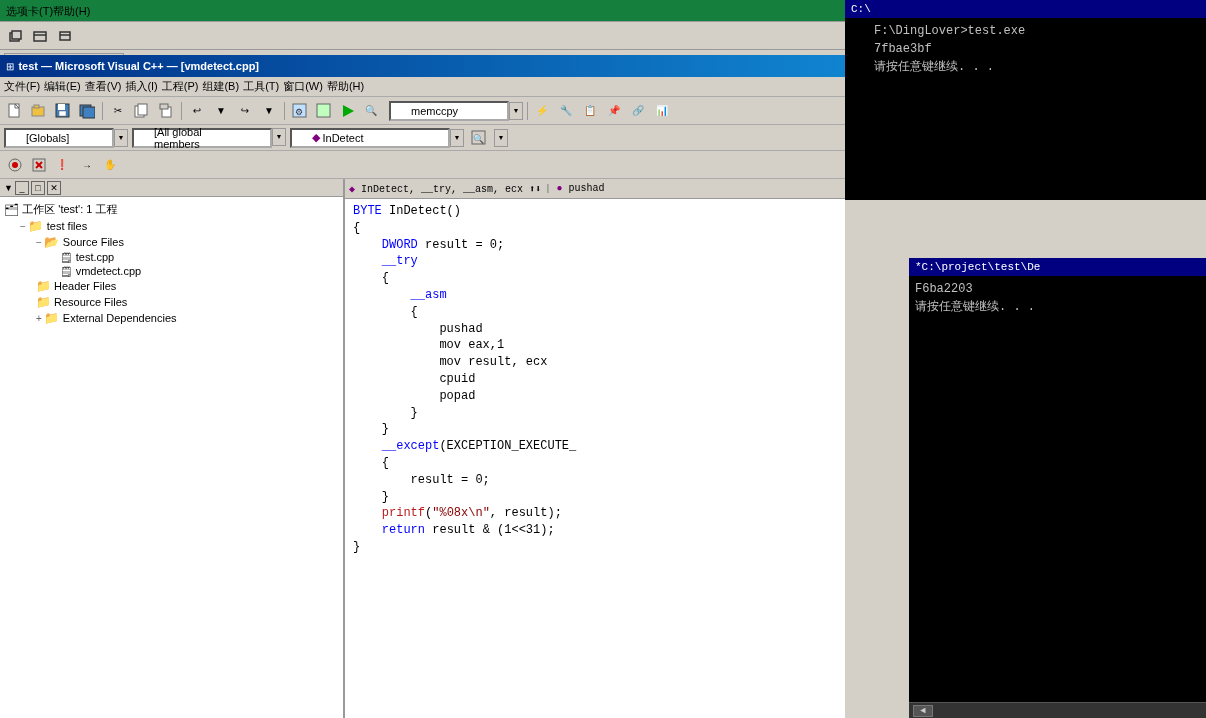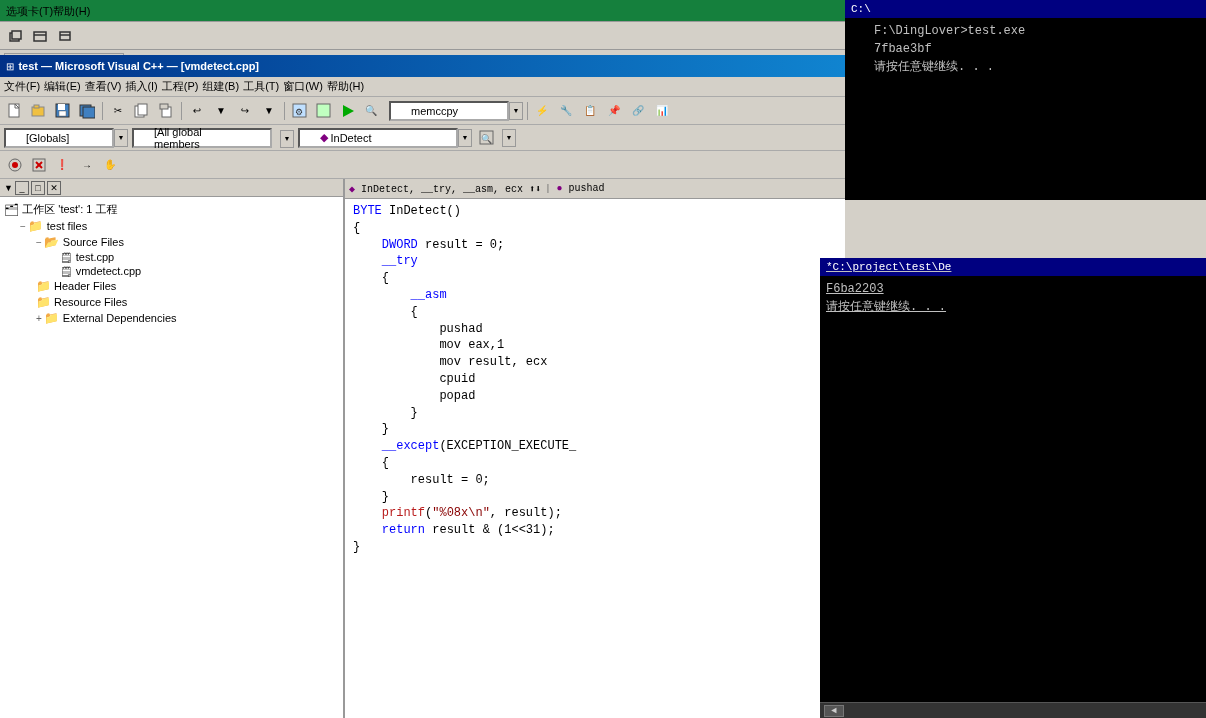--- a/index.html
+++ b/index.html
@@ -267,27 +267,26 @@
       color: #c0c0c0;
       font-family: 'Courier New', monospace;
       font-size: 12px;
       line-height: 1.5;
       margin-left: 23px;
     }
 
     .cmd-window2 {
       position: absolute;
       top: 258px; right: 0;
-      width: 386px;
+      width: 297px;
       height: 460px;
       background: #000;
       color: #c0c0c0;
       font-family: 'Courier New', monospace;
       font-size: 12px;
-      text-decoration: underline;
     }
 
     .cmd2-titlebar {
       background: #000080;
       color: white;
       font-size: 11px;
       padding: 2px 6px;
       height: 18px;
       display: flex;
       align-items: center;
@@ -474,21 +473,21 @@
       <div class="toolbar-btn">📊</div>
     </div>
 
     <div class="vc-toolbar2">
       <div style="display:flex; align-items:center;">
         <div class="combo-box" style="width:110px;">
           <span>[Globals]</span>
         </div>
         <div class="combo-arrow">▼</div>
       </div>
-      <div style="display:flex; align-items:flex-end;gap:8px;">
+      <div style="display:flex; align-items:flex-start;">
         <div class="combo-box" style="width:140px;">
           <span>[All global members</span>
         </div>
         <div class="combo-arrow">▼</div>
       </div>
       <div style="display:flex; align-items:center;">
         <div class="combo-box" style="width:160px;">
           <span style="color:#800080;">◆ </span>
           <span>InDetect</span>
         </div>

